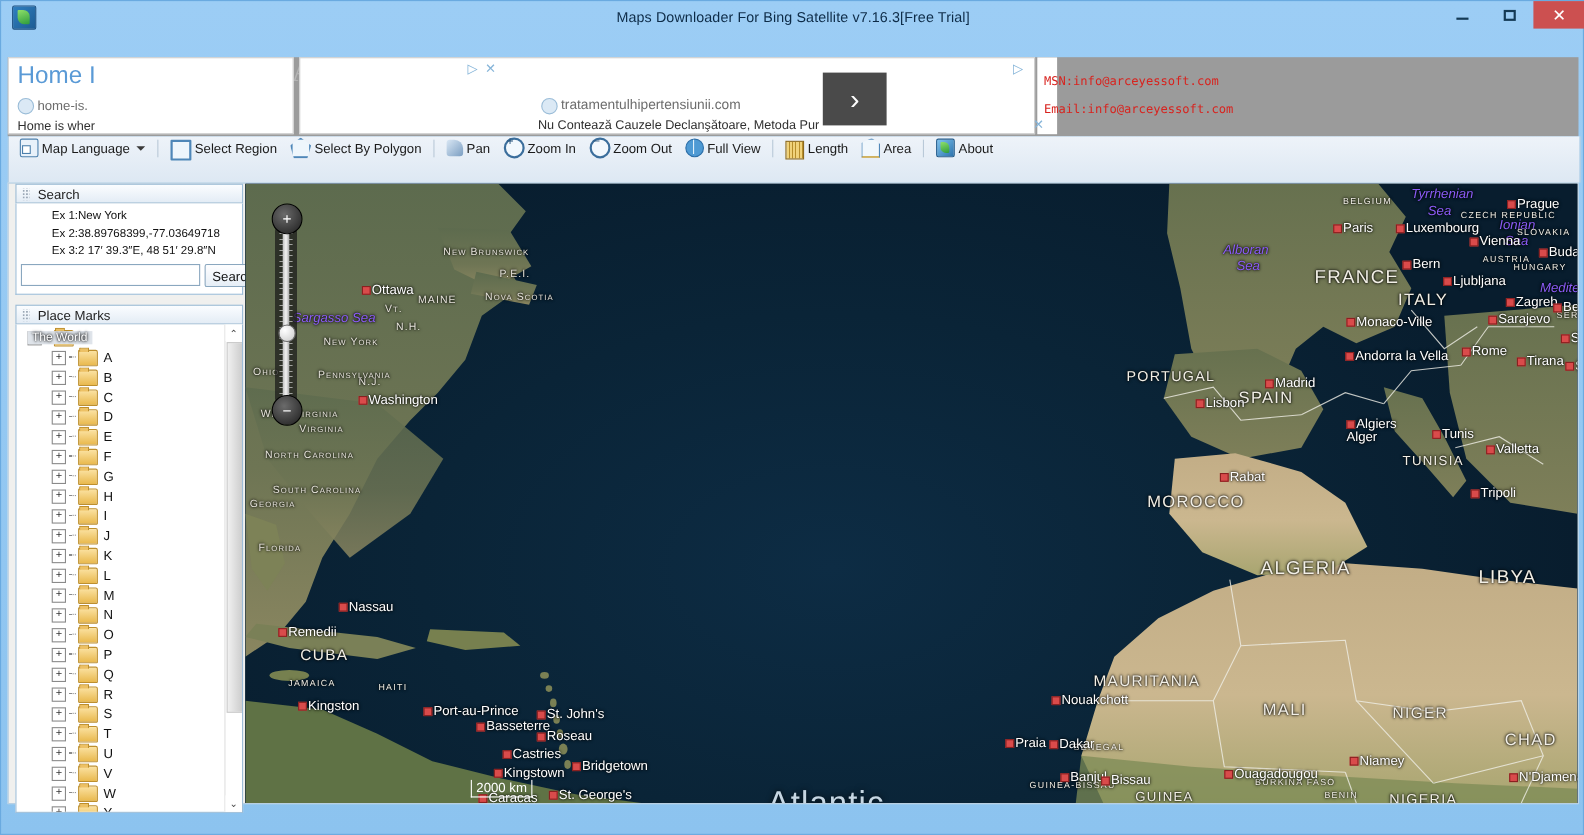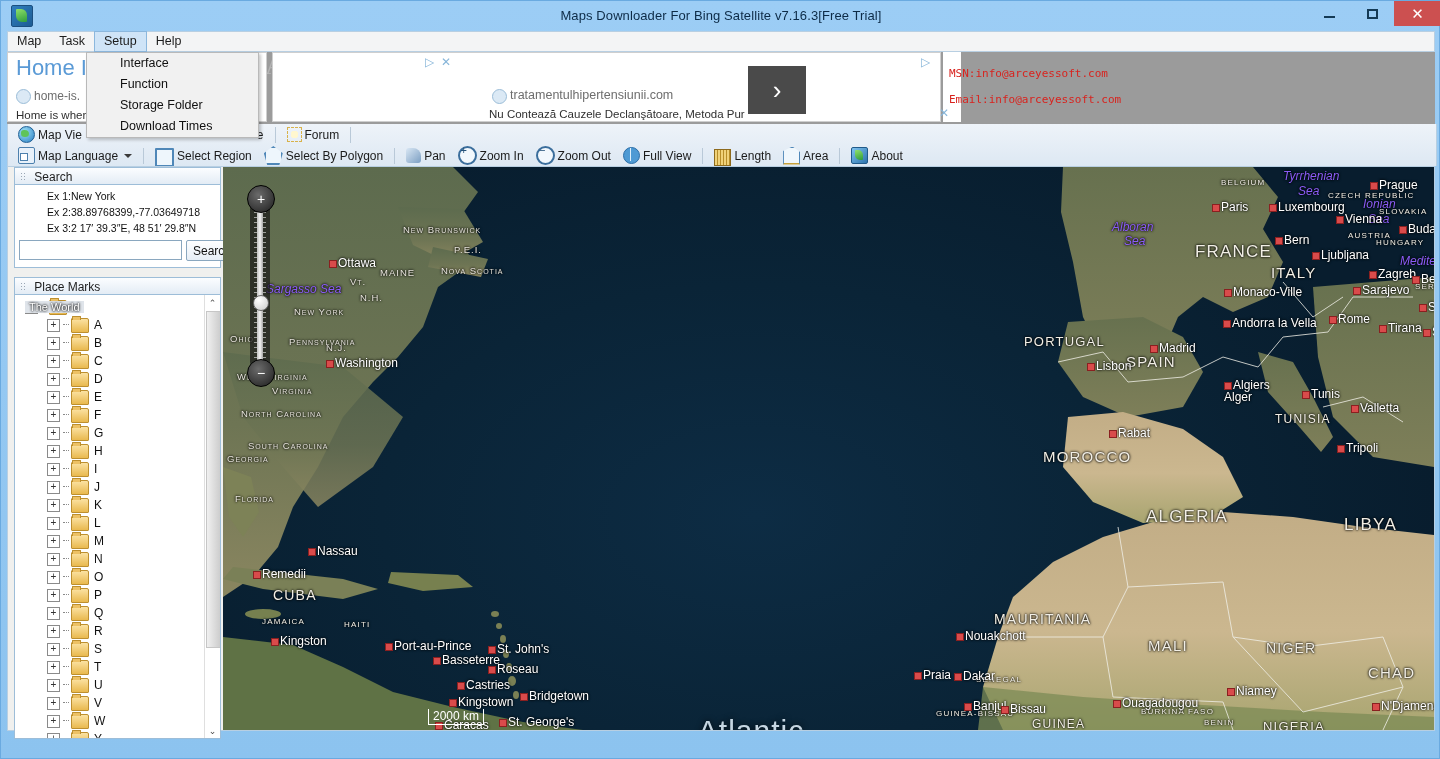--- a/index.html
+++ b/index.html
@@ -190,26 +190,20 @@
   <div class="titlebar">
     <div class="app-icon"></div>
     <div class="title-text">Maps Downloader For Bing Satellite v7.16.3[Free Trial]</div>
     <div class="win-btns">
       <div class="wb min"></div>
       <div class="wb max"></div>
       <div class="wb close">✕</div>
     </div>
   </div>
 
-  <div class="menubar">
-    <div class="menuitem">Map</div>
-    <div class="menuitem">Task</div>
-    <div class="menuitem open">Setup</div>
-    <div class="menuitem">Help</div>
-  </div>
 
   <div class="adstrip">
     <div class="wm">SOFTPEDIA</div>
     <div class="wm2">www.softpedia.com</div>
 
     <div class="ad-left">
       <div class="h">Home I</div>
       <div class="globe"></div>
       <div class="u">home-is.</div>
       <div class="d">Home is wher</div>
@@ -225,36 +219,20 @@
       <div class="adbadge" style="left:648px;top:2px;">▷</div>
     </div>
     <div class="ad-right"></div>
     <div class="adbadge" style="left:932px;top:54px;z-index:5">✕</div>
 
     <div class="contact" style="left:942px;top:15px;">MSN:info@arceyessoft.com</div>
     <div class="contact" style="left:942px;top:41px;">Email:info@arceyessoft.com</div>
   </div>
 
   <div class="tbwrap">
-    <div class="tbrow">
-      <div class="tbtn">
-        <span class="ic ic-globe"></span>
-        <span>Map Vie</span>
-      </div>
-      <div style="width:163px"></div>
-      <div class="tbtn">
-        <span>e</span>
-      </div>
-      <div class="sep"></div>
-      <div class="tbtn">
-        <span class="ic ic-forum"></span>
-        <span>Forum</span>
-      </div>
-      <div class="sep"></div>
-    </div>
 
     <div class="tbrow">
       <div class="tbtn">
         <span class="ic ic-lang"></span>
         <span>Map Language</span>
         <span class="caret"></span>
       </div>
       <div class="sep"></div>
       <div class="tbtn">
         <span class="ic ic-rect"></span>
@@ -721,20 +699,14 @@
           <div class="zs-btn zs-minus">−</div>
           <div class="zs-knob"></div>
         </div>
 
         <div class="scalebar">2000 km</div>
       </div>
     </div>
   </div>
 
 
-  <div class="dropdown">
-    <div class="ditem">Interface</div>
-    <div class="ditem">Function</div>
-    <div class="ditem">Storage Folder</div>
-    <div class="ditem">Download Times</div>
-  </div>
 
 </div>
 
 </body></html>

